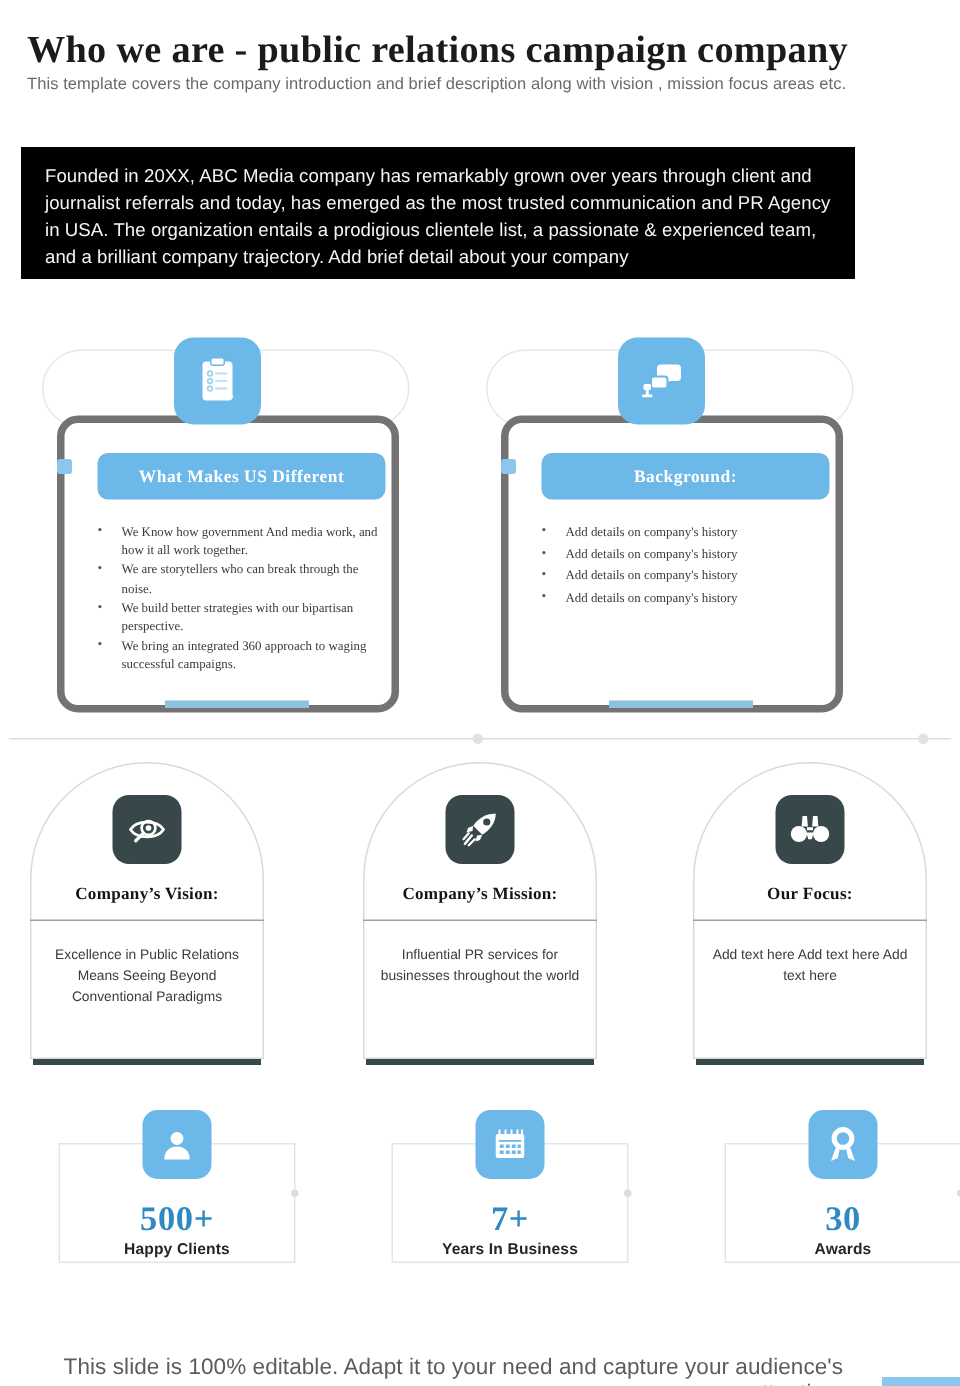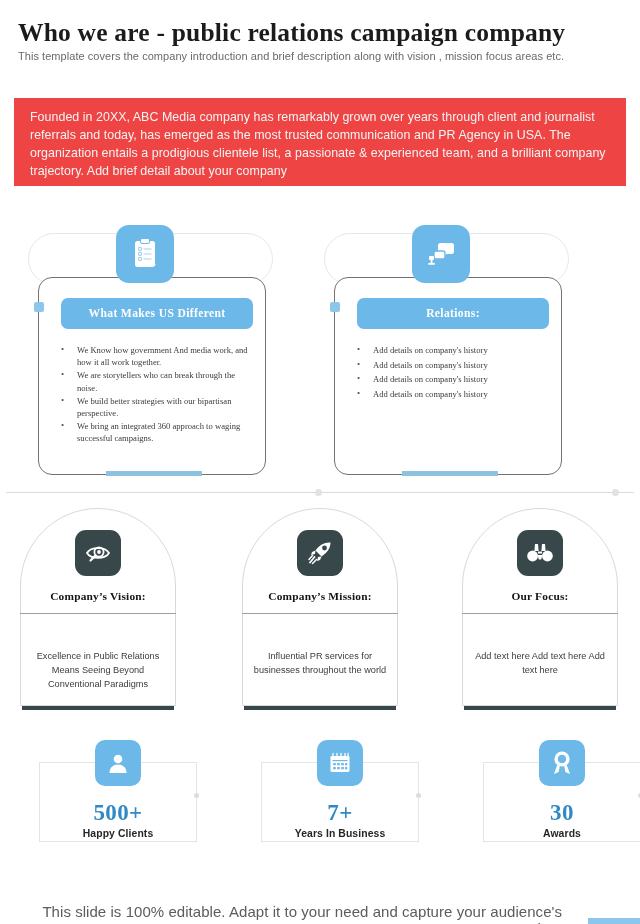--- a/index.html
+++ b/index.html
@@ -39,23 +39,23 @@
     color: #6a6a6a;
     letter-spacing: 0.05px;
     line-height: 1.3;
   }
 
   
   .intro-banner {
     position: absolute;
     left: 14px;
     top: 98px;
-    width: 612px;
+    width: 556px;
     height: 88px;
-    background: #ef4444;
+    background: #000000;
     padding: 11px 16px 10px 16px;
   }
   .intro-banner-text {
     color: #f3f4f4;
     font-size: 12.4px;
     line-height: 1.45;
     letter-spacing: 0.05px;
   }
 
   
@@ -123,21 +123,21 @@
   .panel-icon svg { display: block; }
 
   
   .panel-body {
     position: absolute;
     top: 62px;
     left: 10px;
     width: 228px;
     height: 198px;
     background: #ffffff;
-    border: 1px solid #737373;
+    border: 5px solid #737373;
     border-radius: 14px;
     z-index: 2;
   }
   
   .panel-marker {
     position: absolute;
     top: 24px;
     left: -5px;
     width: 10px;
     height: 10px;
@@ -269,21 +269,20 @@
   .arch-text {
     position: absolute;
     top: 122px;
     left: 8px;
     width: 140px;
     text-align: center;
     font-size: 9.2px;
     line-height: 1.52;
     color: #3c3c3c;
     z-index: 3;
-    margin-top: 20px;
   }
   .arch-footbar {
     position: absolute;
     top: 198px;
     left: 2px;
     width: 152px;
     height: 4px;
     background: #37474a;
     z-index: 4;
   }
@@ -443,21 +442,21 @@
           <path d="M17 14 L17 18.5 L21.5 14 Z" fill="#ffffff"></path>
           <rect x="9" y="11" width="11" height="8" rx="2" fill="#ffffff" stroke="#6cb8e8" stroke-width="1.4"></rect>
           <rect x="4" y="16" width="5" height="4" rx="1" fill="#ffffff"></rect>
           <rect x="5.6" y="19" width="1.9" height="5" fill="#ffffff"></rect>
           <rect x="3" y="23" width="7" height="1.8" rx="0.8" fill="#ffffff"></rect>
         </svg>
       </div>
       <div class="panel-body">
         <div class="panel-marker"></div>
         <div class="panel-pill">
-          <span class="panel-pill-text">Relations:</span>
+          <span class="panel-pill-text">Background:</span>
         </div>
         <ul class="panel-list tight">
           <li>Add details on company's history</li>
           <li>Add details on company's history</li>
           <li>Add details on company's history</li>
           <li>Add details on company's history</li>
         </ul>
         <div class="panel-underbar"></div>
       </div>
     </div>

